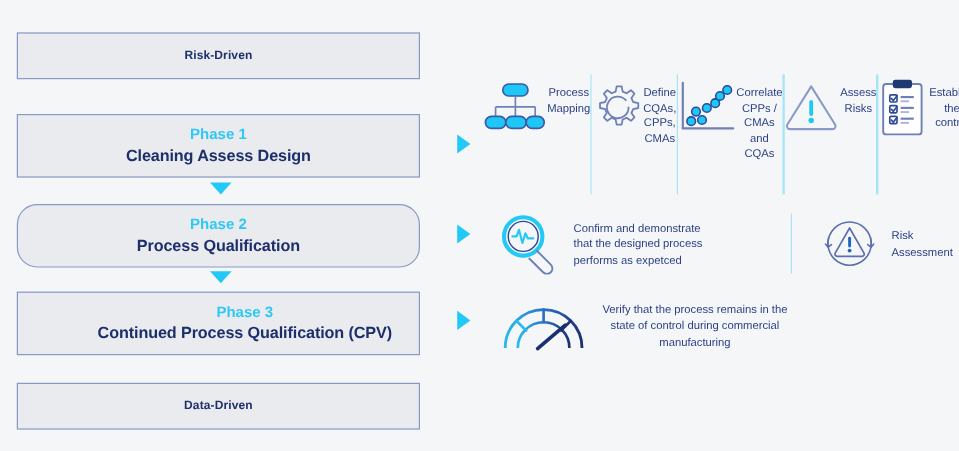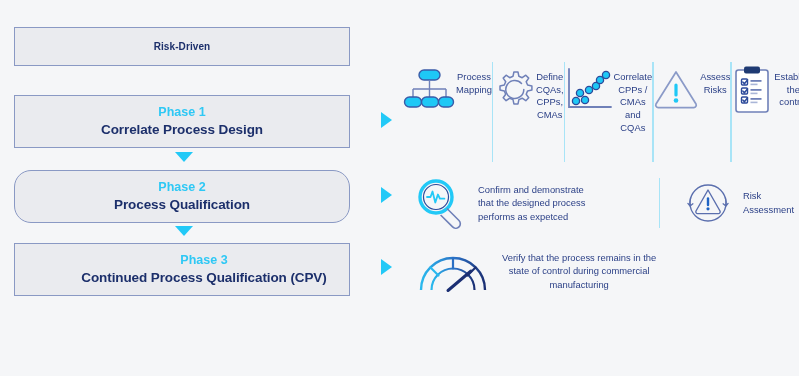--- a/index.html
+++ b/index.html
@@ -219,37 +219,40 @@
 <div class="canvas">
 
   <div class="left-col">
 
     <div class="phase-box box-plain box-risk">
       <div class="plain-label">Risk-Driven</div>
     </div>
 
     <div class="phase-box box-phase box-p1">
       <div class="phase-kicker">Phase 1</div>
-      <div class="phase-title">Correlate Process Design</div>
+      <div class="phase-title">Cleaning Assess Design</div>
     </div>
 
     <div class="down-tri tri-1"></div>
 
     <div class="phase-box box-phase box-p2">
       <div class="phase-kicker">Phase 2</div>
       <div class="phase-title">Process Qualification</div>
     </div>
 
     <div class="down-tri tri-2"></div>
 
     <div class="phase-box box-phase box-p3">
       <div class="phase-kicker">Phase 3</div>
       <div class="phase-title">Continued Process Qualification (CPV)</div>
     </div>
 
+    <div class="phase-box box-plain box-data">
+      <div class="plain-label">Data-Driven</div>
+    </div>
 
   </div>
 
   <div class="right-arrow arrow-1"></div>
   <div class="right-arrow arrow-2"></div>
   <div class="right-arrow arrow-3"></div>
 
   <div class="right-col">
 
     <div class="row1">

